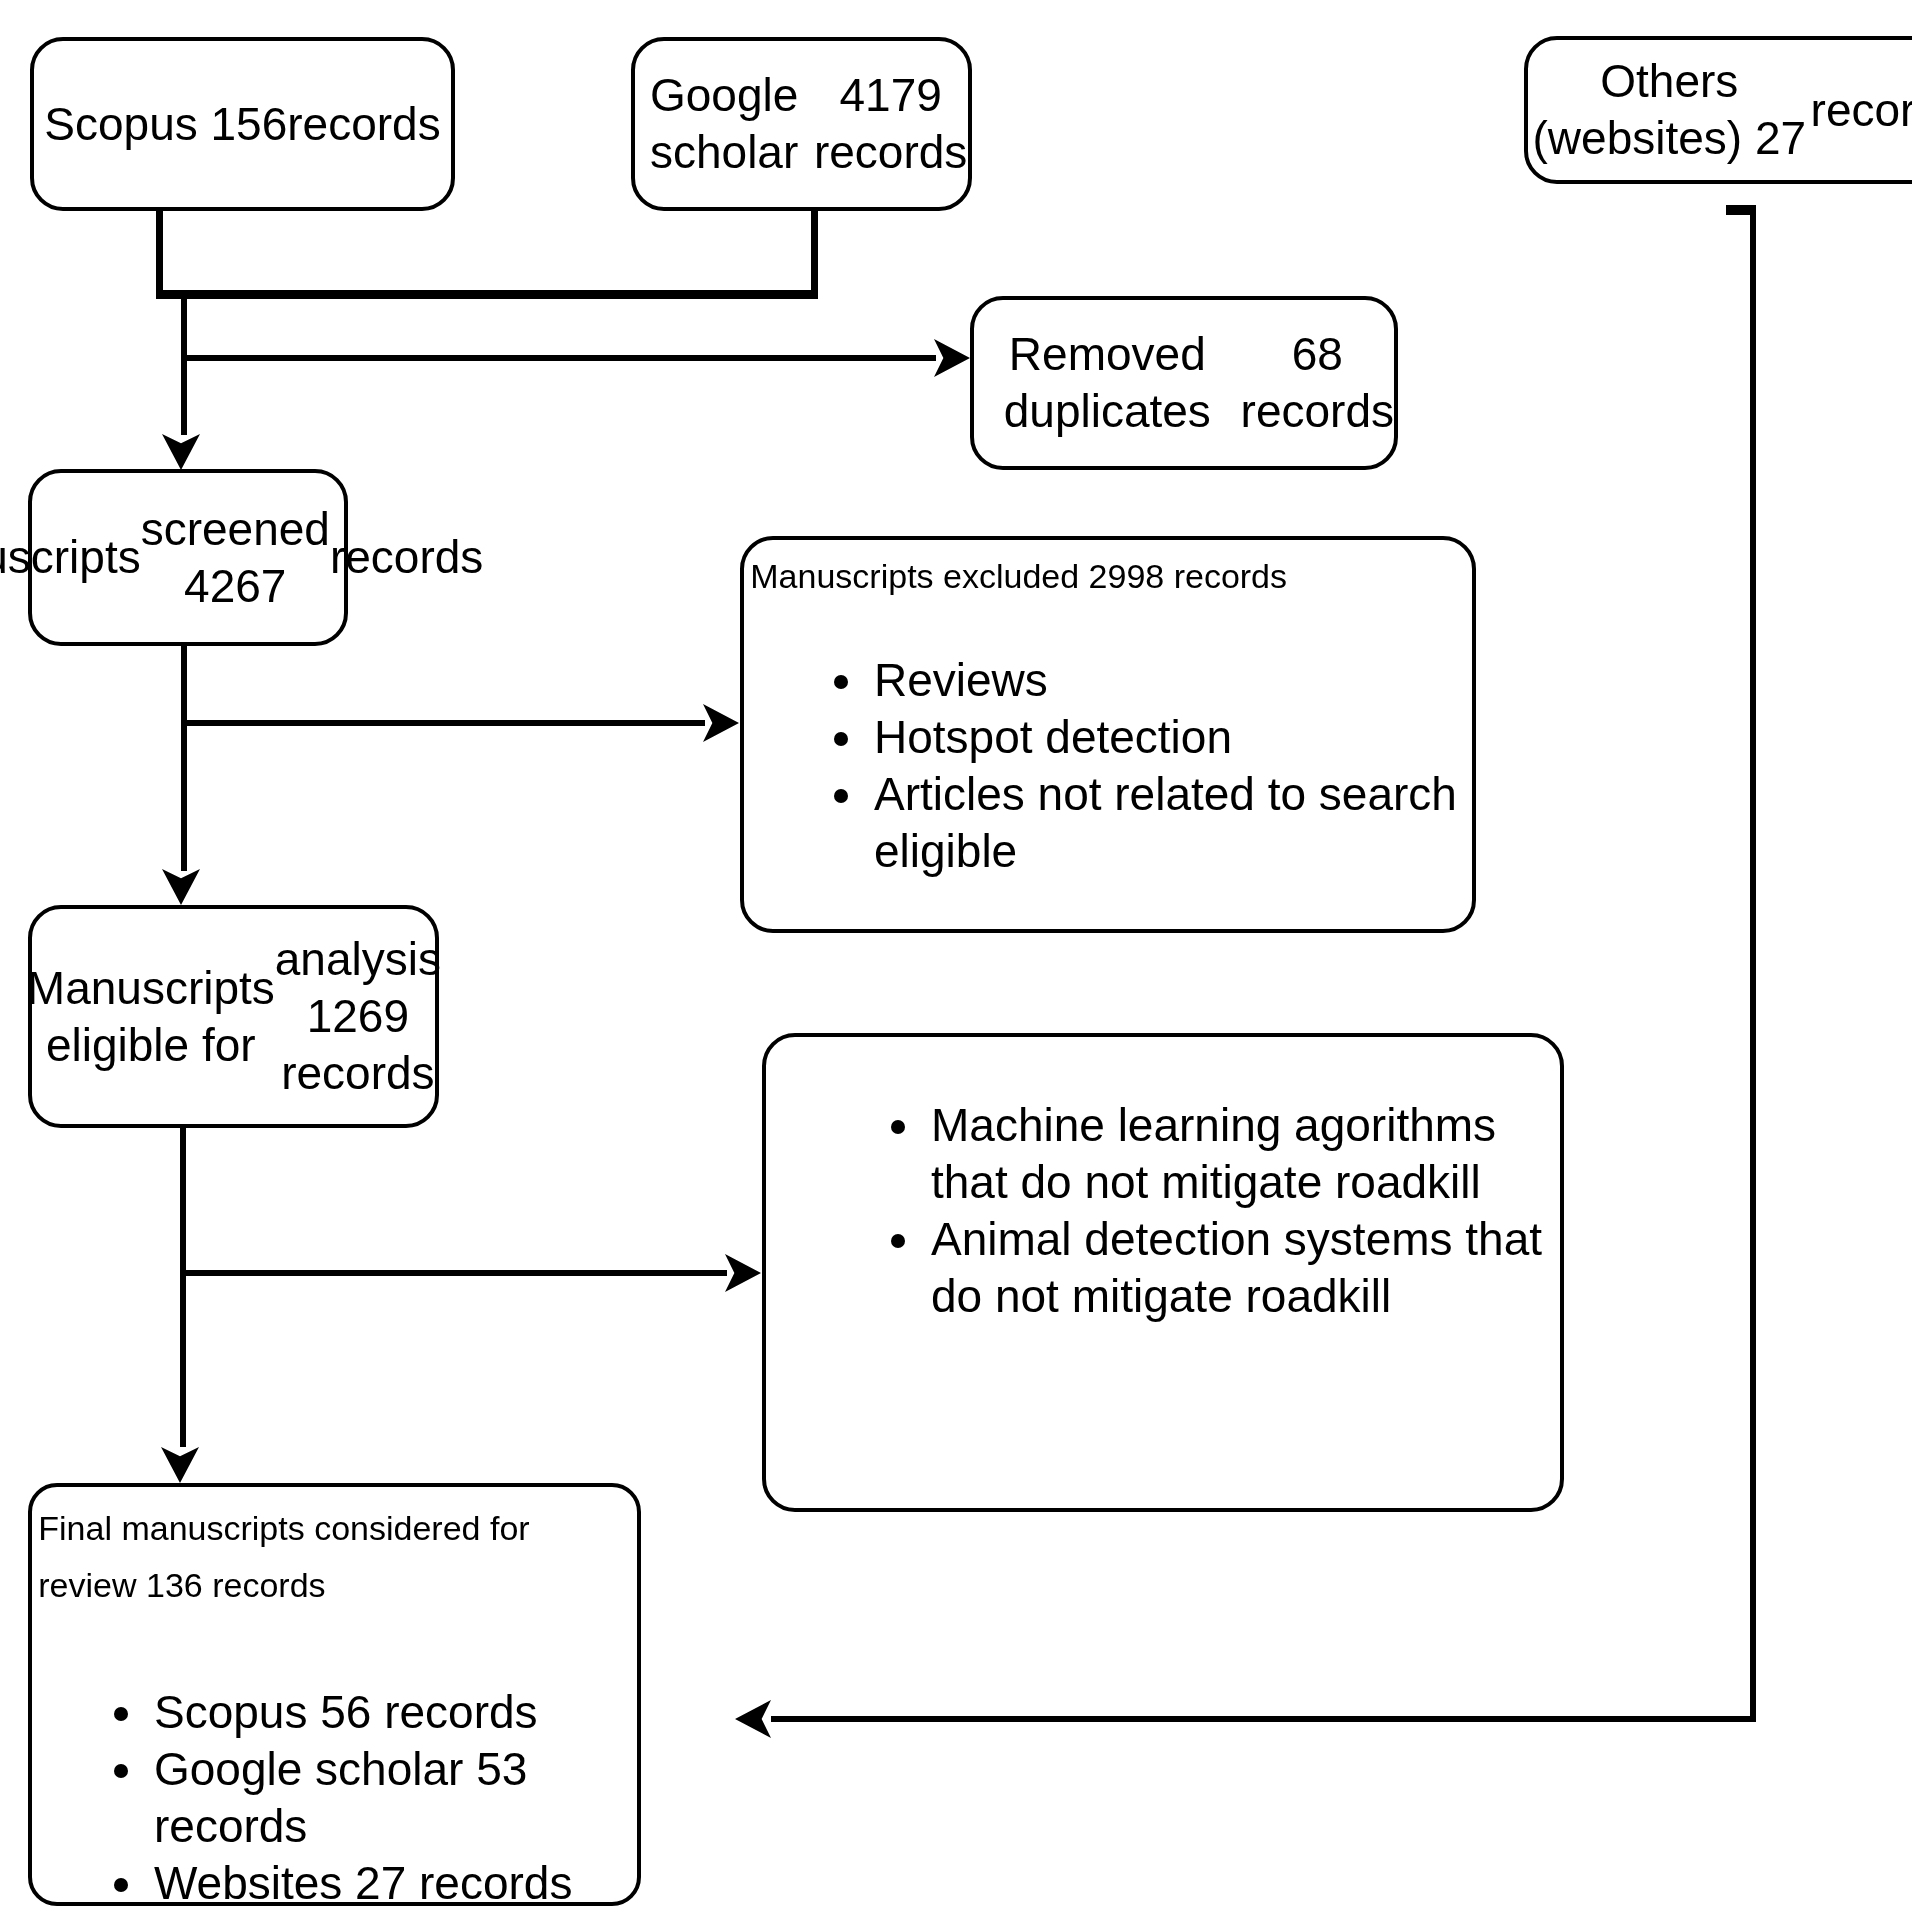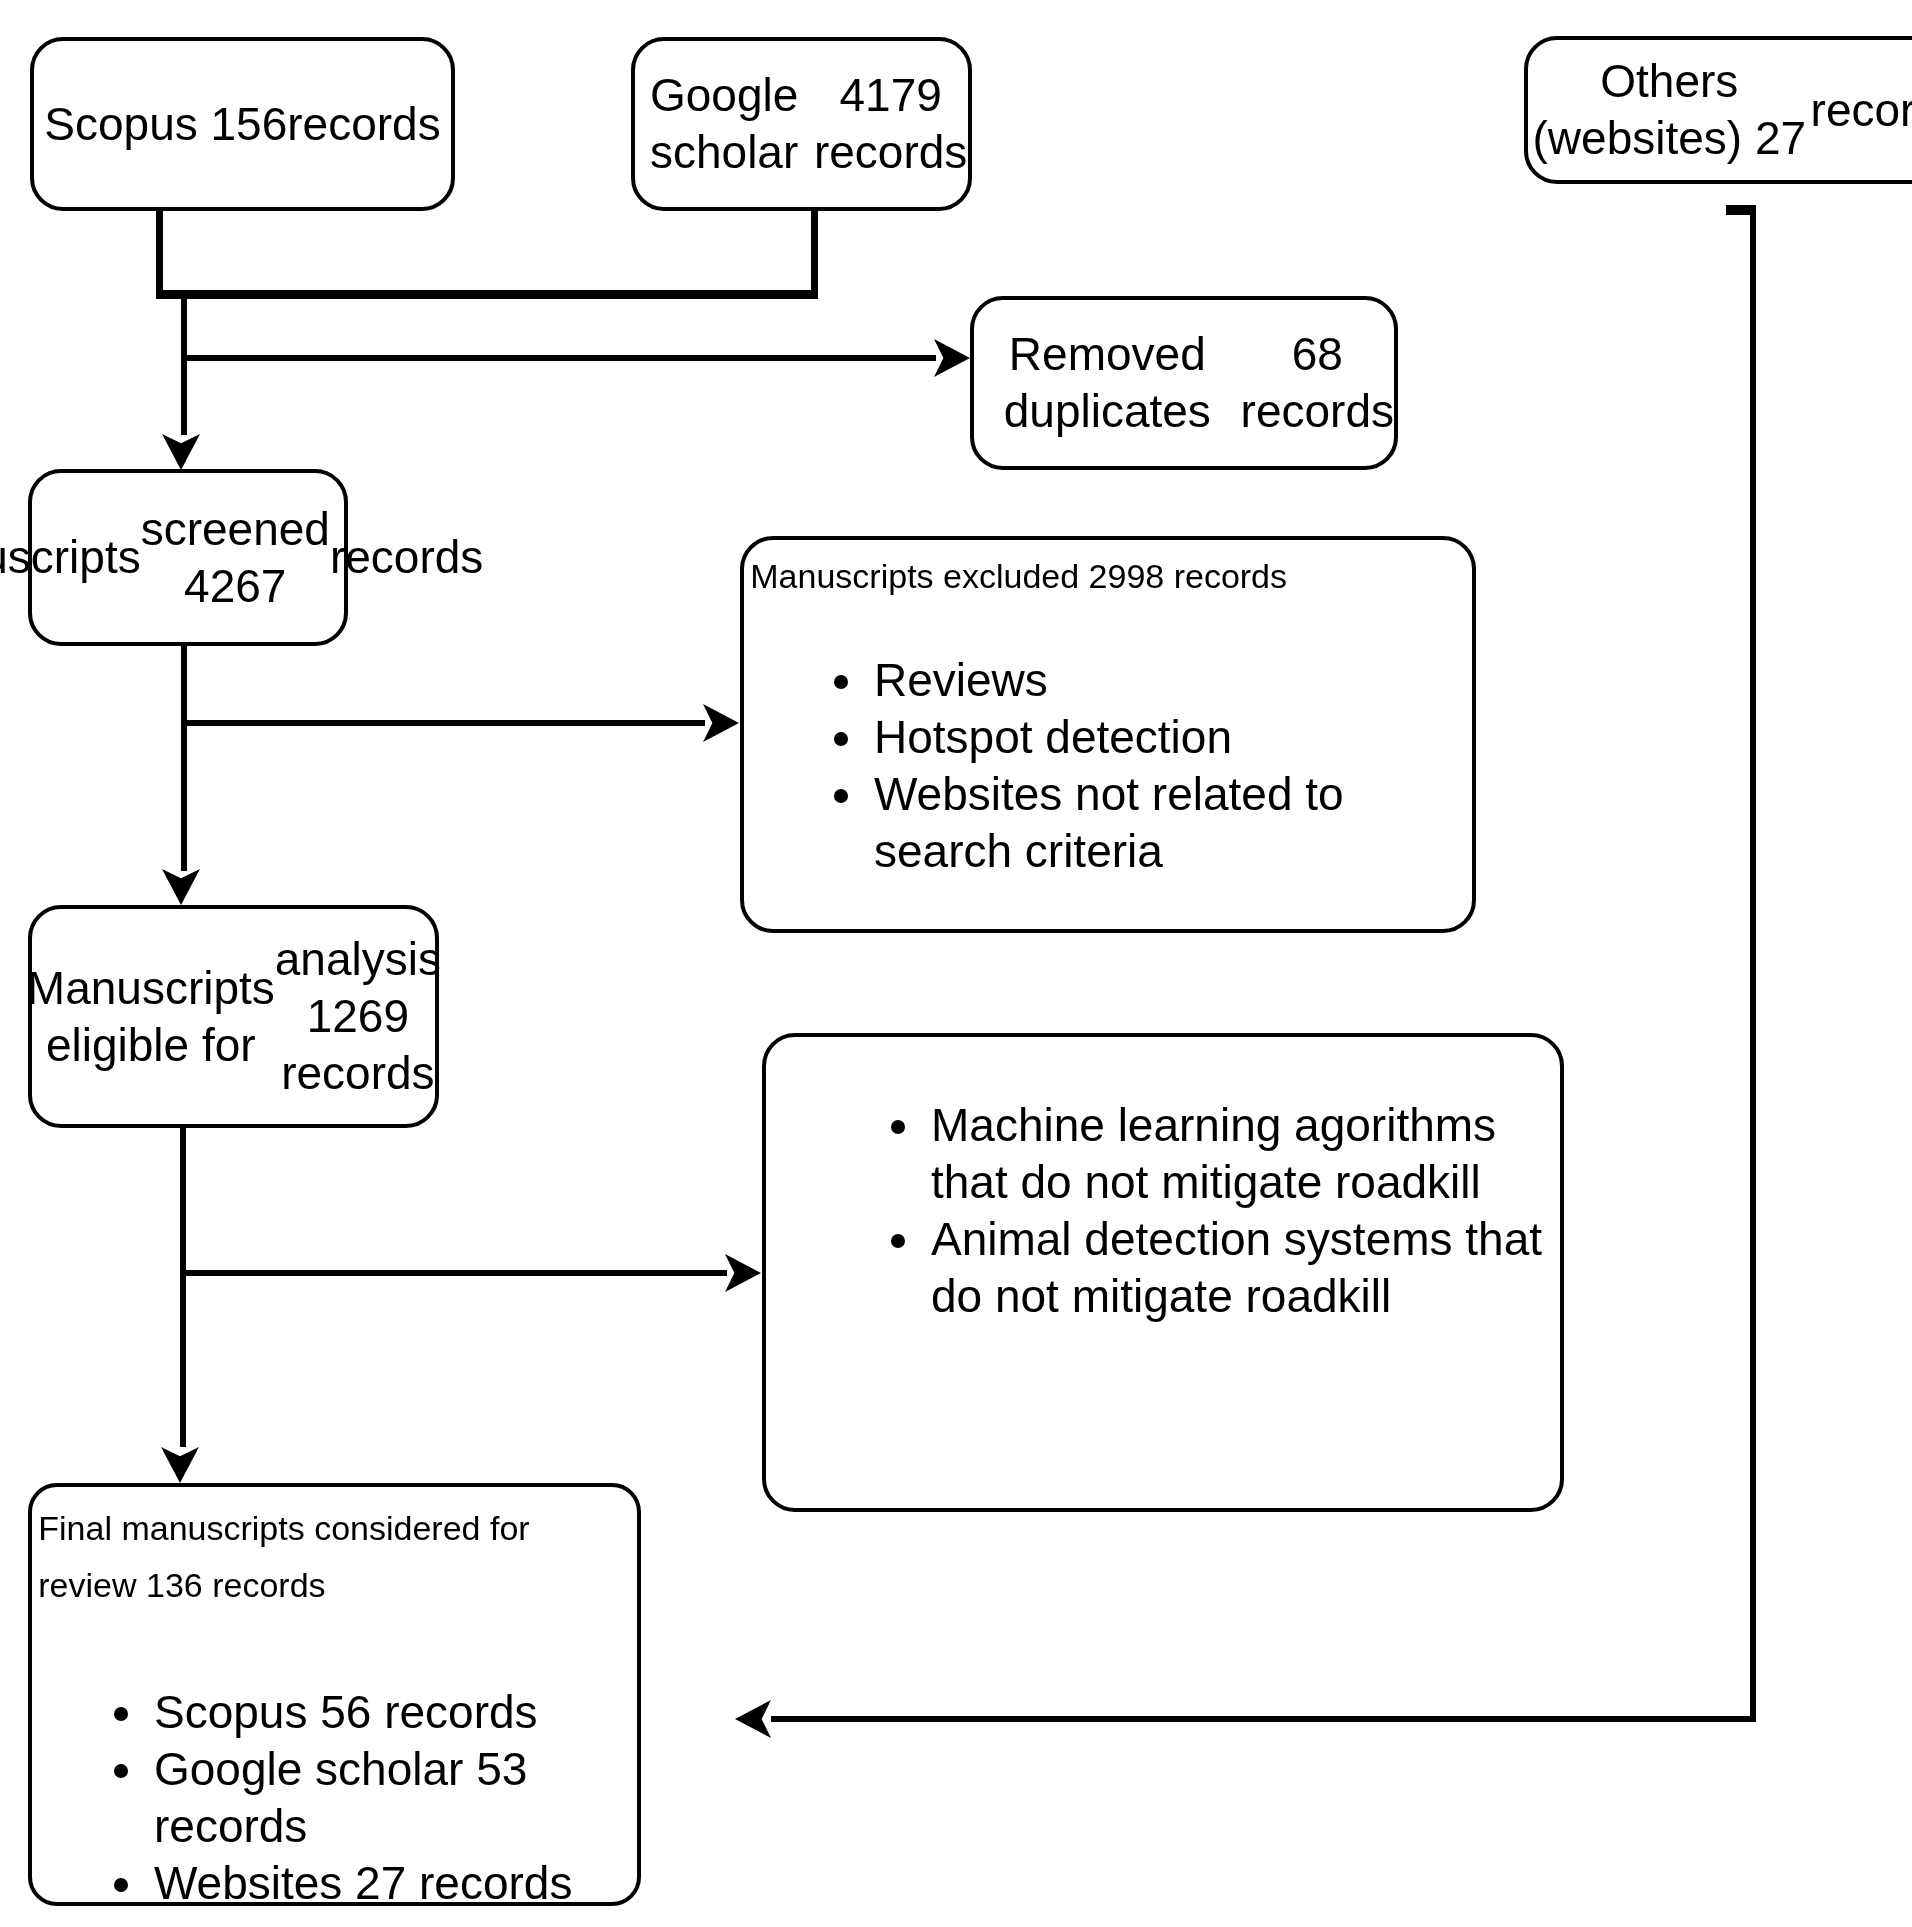--- a/index.html
+++ b/index.html
@@ -86,21 +86,21 @@
     <span>Manuscripts</span>
     <span>screened 4267</span>
     <span>records</span>
   </div>
 
   <div class="node list b-excluded">
     <p class="title">Manuscripts excluded 2998 records</p>
     <ul>
         <li>Reviews</li>
         <li>Hotspot detection</li>
-        <li>Websites not related to search criteria</li>
+        <li>Articles not related to search eligible</li>
       </ul>
   </div>
 
   <div class="node center b-eligible">
     <span>Manuscripts eligible for</span>
     <span>analysis 1269 records</span>
   </div>
 
   <div class="node list b-additional">
     <ul>

